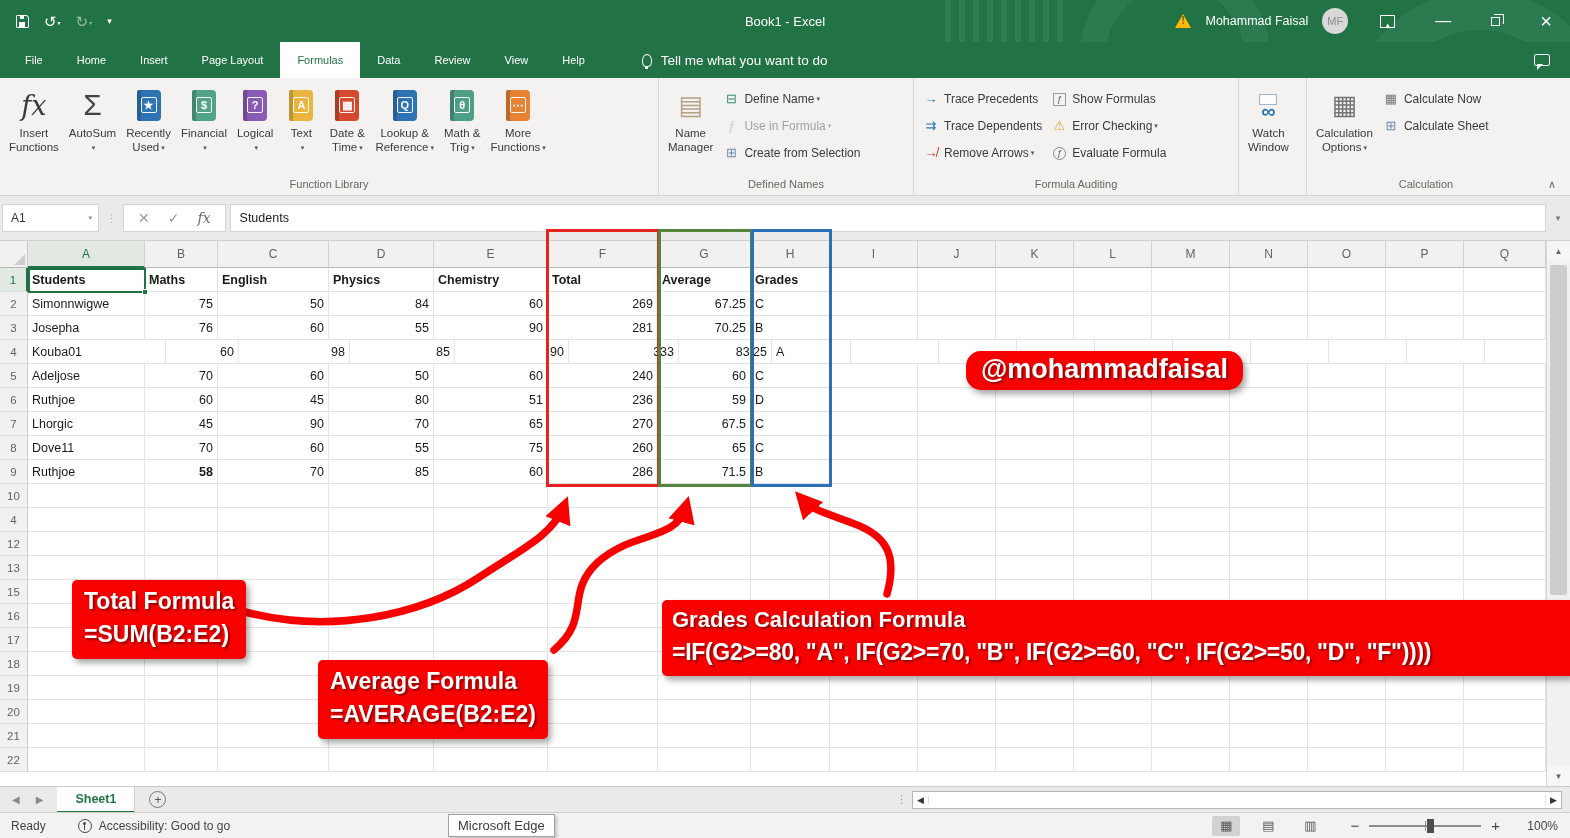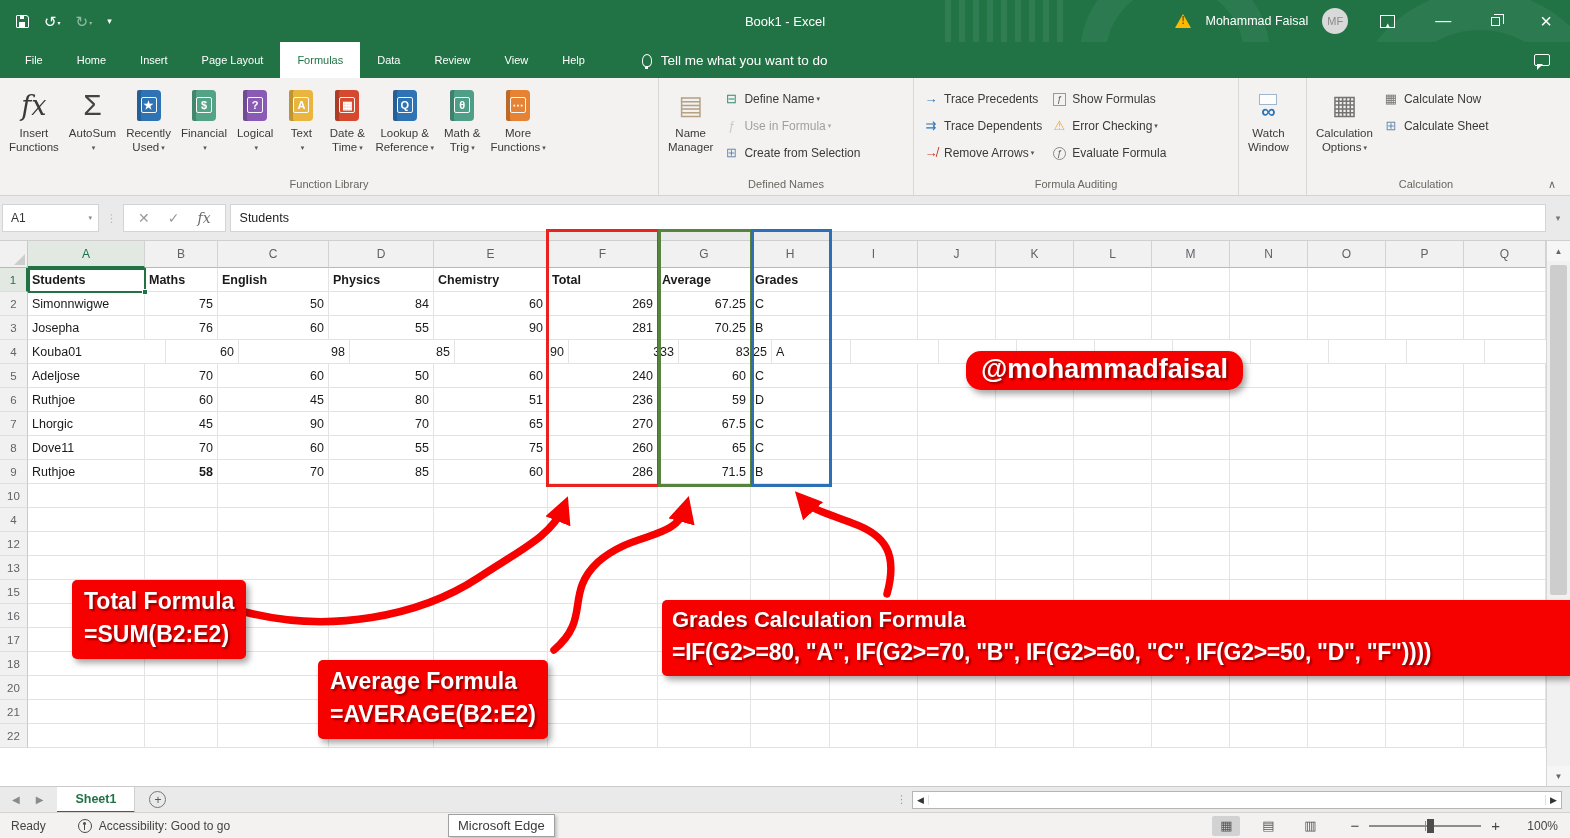--- a/index.html
+++ b/index.html
@@ -767,20 +767,40 @@
           <div class="gcell" style="width: 78px;"></div>
           <div class="gcell" style="width: 78px;"></div>
           <div class="gcell" style="width: 78px;"></div>
           <div class="gcell" style="width: 78px;"></div>
           <div class="gcell" style="width: 78px;"></div>
           <div class="gcell" style="width: 78px;"></div>
           <div class="gcell" style="width: 78px;"></div>
           <div class="gcell" style="width: 82px;"></div>
         </div>
         <div class="grow">
+          <div class="rnum">19</div>
+          <div class="gcell" style="width: 117px;"></div>
+          <div class="gcell" style="width: 73px;"></div>
+          <div class="gcell" style="width: 111px;"></div>
+          <div class="gcell" style="width: 105px;"></div>
+          <div class="gcell" style="width: 114px;"></div>
+          <div class="gcell" style="width: 110px;"></div>
+          <div class="gcell" style="width: 93px;"></div>
+          <div class="gcell" style="width: 79px;"></div>
+          <div class="gcell" style="width: 88px;"></div>
+          <div class="gcell" style="width: 78px;"></div>
+          <div class="gcell" style="width: 78px;"></div>
+          <div class="gcell" style="width: 78px;"></div>
+          <div class="gcell" style="width: 78px;"></div>
+          <div class="gcell" style="width: 78px;"></div>
+          <div class="gcell" style="width: 78px;"></div>
+          <div class="gcell" style="width: 78px;"></div>
+          <div class="gcell" style="width: 82px;"></div>
+        </div>
+        <div class="grow">
           <div class="rnum">20</div>
           <div class="gcell" style="width: 117px;"></div>
           <div class="gcell" style="width: 73px;"></div>
           <div class="gcell" style="width: 111px;"></div>
           <div class="gcell" style="width: 105px;"></div>
           <div class="gcell" style="width: 114px;"></div>
           <div class="gcell" style="width: 110px;"></div>
           <div class="gcell" style="width: 93px;"></div>
           <div class="gcell" style="width: 79px;"></div>
           <div class="gcell" style="width: 88px;"></div>

